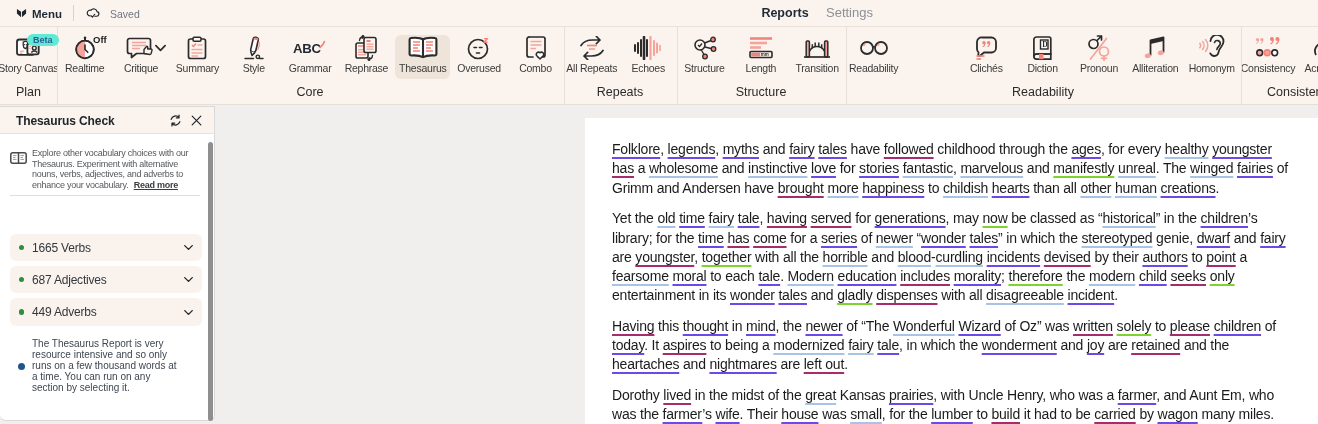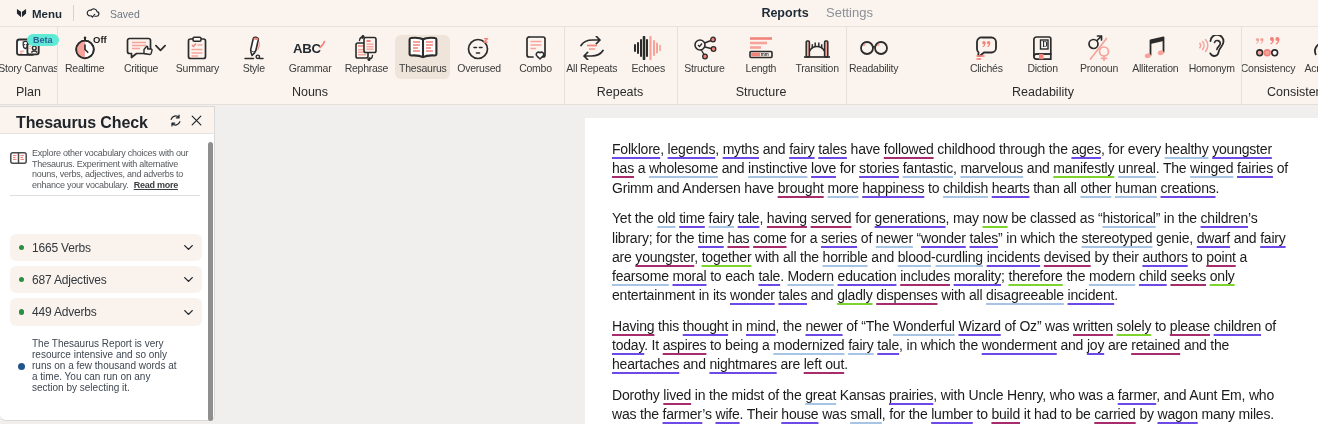--- a/index.html
+++ b/index.html
@@ -17,21 +17,21 @@
 .tb { position:absolute; top:0; width:57px; height:78px; } .tb .iw .ic { position:absolute; left:50%; top:21px; transform:translate(-50%,-50%); }
 .tb .ic { position:absolute; left:50%; top:21px; transform:translate(-50%,-50%); }
 .tb .lb { position:absolute; left:50%; top:35px; transform:translateX(-50%); font-size:10.5px; letter-spacing:-0.25px; color:#3B3B3B; white-space:nowrap; }
 .gsep { position:absolute; top:0; width:1px; height:77px; background:#E7E0D8; }
 .glabel { position:absolute; top:58px; font-size:12.5px; color:#2B2B2B; text-align:center; white-space:nowrap; }
 .hl { position:absolute; left:395px; top:8px; width:55px; height:44px; background:#EFE4D9; border-radius:6px; }
 .beta { position:absolute; left:27px; top:7px; background:#5eead4; color:#2D5E94; font-size:9px; font-weight:bold; padding:1.5px 6px 1.5px 6px; border-radius:6.5px; z-index:3; line-height:9px;}
 .off { position:absolute; left:93px; top:9px; font-size:9.5px; font-weight:bold; color:#1B1B1B; z-index:3; line-height:7px;}
 .panel { position:absolute; left:0px; top:106px; width:215px; height:315px; background:#fff; border:1px solid #D9D9D9; border-left:none; border-radius:0 0 6px 6px; }
 .ph { position:absolute; left:0; top:0; width:100%; height:27px; border-bottom:1px solid #E6E2DD; background:#FBF4EE; border-radius:0; }
-.ph .t { position:absolute; left:16px; top:6.5px; font-size:16px; font-weight:bold; color:#20262C; letter-spacing:-0.1px; }
+.ph .t { position:absolute; left:16px; top:6.5px; font-size:12px; font-weight:bold; color:#20262C; letter-spacing:-0.1px; }
 .pbody { position:absolute; left:0; top:28px; width:206px; height:285px; overflow:hidden; }
 .scrollbar { position:absolute; right:1.5px; top:35px; width:5px; height:279px; background:#8F8F8F; border-radius:3px; }
 .infobox { position:absolute; left:8px; top:6px; width:195px; height:57px; }
 .infobox .txt { position:absolute; left:24px; top:7px; width:175px; font-size:9px; letter-spacing:-0.25px; line-height:10.7px; color:#55585C; white-space:nowrap; }
 .cat { position:absolute; left:10px; width:192px; height:27.5px; background:#FAF3ED; border-radius:6px; }
 .cat .dot { position:absolute; left:8.5px; top:11px; width:5.6px; height:5.6px; border-radius:50%; background:#2B8F41; }
 .cat .t { position:absolute; left:22px; top:7px; font-size:12px; letter-spacing:-0.2px; color:#32383E; }
 .note { position:absolute; left:0; top:200px; width:200px; }
 .note .dot { position:absolute; left:18px; top:28px; width:7px; height:7px; border-radius:50%; background:#20548C; }
 .note .t { position:absolute; left:32px; top:3px; width:170px; font-size:10px; line-height:11.1px; color:#3E4650; white-space:nowrap; }
@@ -387,21 +387,21 @@
 <div class="off">Off</div>
 <svg style="position:absolute;left:155px;top:17px" width="11" height="8" viewBox="0 0 12 8">
       <path d="M1 1.5 L6 6.5 L11 1.5" fill="none" stroke="#2B2B2B" stroke-width="1.9" stroke-linecap="round" stroke-linejoin="round"></path>
     </svg>
 <div class="gsep" style="left:57px"></div>
 <div class="gsep" style="left:564px"></div>
 <div class="gsep" style="left:677px"></div>
 <div class="gsep" style="left:846px"></div>
 <div class="gsep" style="left:1241px"></div>
 <div class="glabel" style="left:28.5px;transform:translateX(-50%)">Plan</div>
-<div class="glabel" style="left:310px;transform:translateX(-50%)">Nouns</div>
+<div class="glabel" style="left:310px;transform:translateX(-50%)">Core</div>
 <div class="glabel" style="left:620px;transform:translateX(-50%)">Repeats</div>
 <div class="glabel" style="left:761px;transform:translateX(-50%)">Structure</div>
 <div class="glabel" style="left:1043px;transform:translateX(-50%)">Readability</div>
 <div class="glabel" style="left:1301px;transform:translateX(-50%)">Consistency</div>
 </div>
 <div class="panel">
   <div class="ph">
     <div class="t">Thesaurus Check</div>
     <svg style="position:absolute;left:169px;top:7px" width="13" height="13" viewBox="0 0 24 24">
         <path d="M4 10 a8.5 8.5 0 0 1 14.5-3.5 M18.5 2 v5 h-5" fill="none" stroke="#20262C" stroke-width="2.3" stroke-linecap="round" stroke-linejoin="round"></path>

